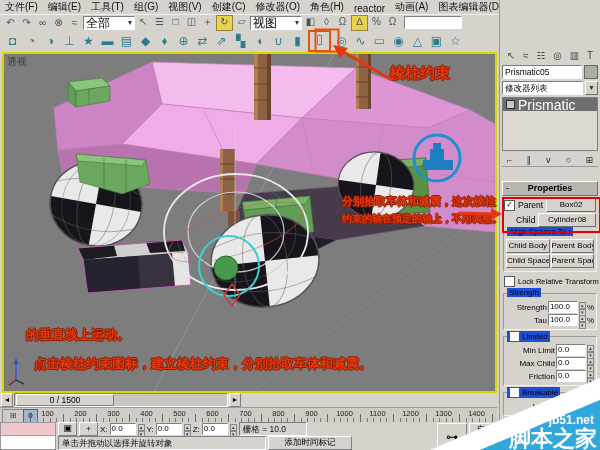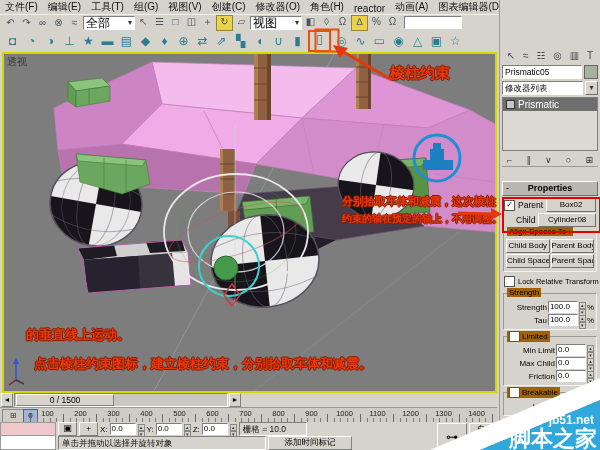--- a/index.html
+++ b/index.html
@@ -52,38 +52,38 @@
   #tabs{display:flex;height:14px;justify-content:space-around;padding:0 3px;}
   #tabs span{font-size:10px;color:#444;line-height:14px;}
   .prow{display:flex;align-items:center;margin:2px 2px 0;height:14px;gap:2px;}
   .field{background:#fff;border:1px solid;border-color:#7f7f7f #fff #fff #7f7f7f;
     font-size:8.5px;height:12px;line-height:12px;padding:0 2px;flex:1;white-space:nowrap;overflow:hidden;}
   .swatch{width:12px;height:12px;background:#a8b0a2;border:1px solid #666;}
   .ddbtn{width:11px;height:12px;background:#d6d3cd;border:1px solid;
     border-color:#fff #6f6f6f #6f6f6f #fff;text-align:center;font-size:8px;line-height:11px;}
   #stack{margin:2px;height:52px;background:#dcd9d3;border:1px solid #7f7f7f;}
   .stack-row{height:13px;background:#6e6e6e;color:#fff;display:flex;align-items:center;
-    gap:3px;padding:0 3px;font-size:10px;}
+    gap:3px;padding:0 3px;font-size:14px;}
   .stack-sq{width:7px;height:7px;background:#c8c8c8;border:1px solid #333;display:inline-block;}
   #stacktools{display:flex;justify-content:space-between;margin:2px 2px 0;height:13px;
     padding:0 5px;font-size:9px;color:#333;border-bottom:1px solid #9a9a9a;align-items:center;}
   .roll{margin:14px 2px 0;height:13px;background:#b9b6af;border:1px solid;
     border-color:#fff #6f6f6f #6f6f6f #fff;font-size:9px;font-weight:bold;text-align:center;
     line-height:13px;position:relative;}
   .roll::before{content:"-";position:absolute;left:3px;top:0;font-weight:normal;}
   .crow{display:flex;align-items:center;margin:3px 4px 0;height:12px;gap:3px;}
   .cb{width:9px;height:9px;background:#fff;border:1px solid #555;display:inline-block;
     font-size:8px;line-height:8px;text-align:center;flex:none;}
   .cb.checked::after{content:"✓";}
   .lbl{white-space:nowrap;}
   .btnp{flex:1;height:12px;background:#d6d3cd;border:1px solid;border-color:#fff #6f6f6f #6f6f6f #fff;
     font-size:8px;text-align:center;line-height:11px;white-space:nowrap;overflow:hidden;}
   .grp{margin:6px 3px 0;border:1px solid;border-color:#9a9a9a #f2f2f2 #f2f2f2 #9a9a9a;
     padding:6px 2px 3px;position:relative;}
-  .grp-cap{position:absolute;top:-6px;left:3px;background:#a16207;padding:0 2px;font-size:8px;
+  .grp-cap{position:absolute;top:-6px;left:3px;background:#1d4ed8;padding:0 2px;font-size:8px;
     display:flex;align-items:center;gap:2px;white-space:nowrap;text-align:center;}
   .btn-grid{display:grid;grid-template-columns:1fr 1fr;gap:1px;}
   .vrow{display:flex;align-items:center;justify-content:flex-end;gap:1px;margin-top:1px;height:12px;}
   .vlbl{font-size:8px;white-space:nowrap;}
   .vfield{width:26px;height:10px;background:#fff;border:1px solid;
     border-color:#7f7f7f #fff #fff #7f7f7f;font-size:8px;line-height:10px;padding:0 1px;text-align:left;}
   .spin{width:7px;height:11px;display:flex;flex-direction:column;flex:none;}
   .spin i{flex:1;font-style:normal;font-size:5px;line-height:5px;background:#d6d3cd;
     border:1px solid #888;text-align:center;color:#333;}
   .spin i.up::after{content:"▴";}

